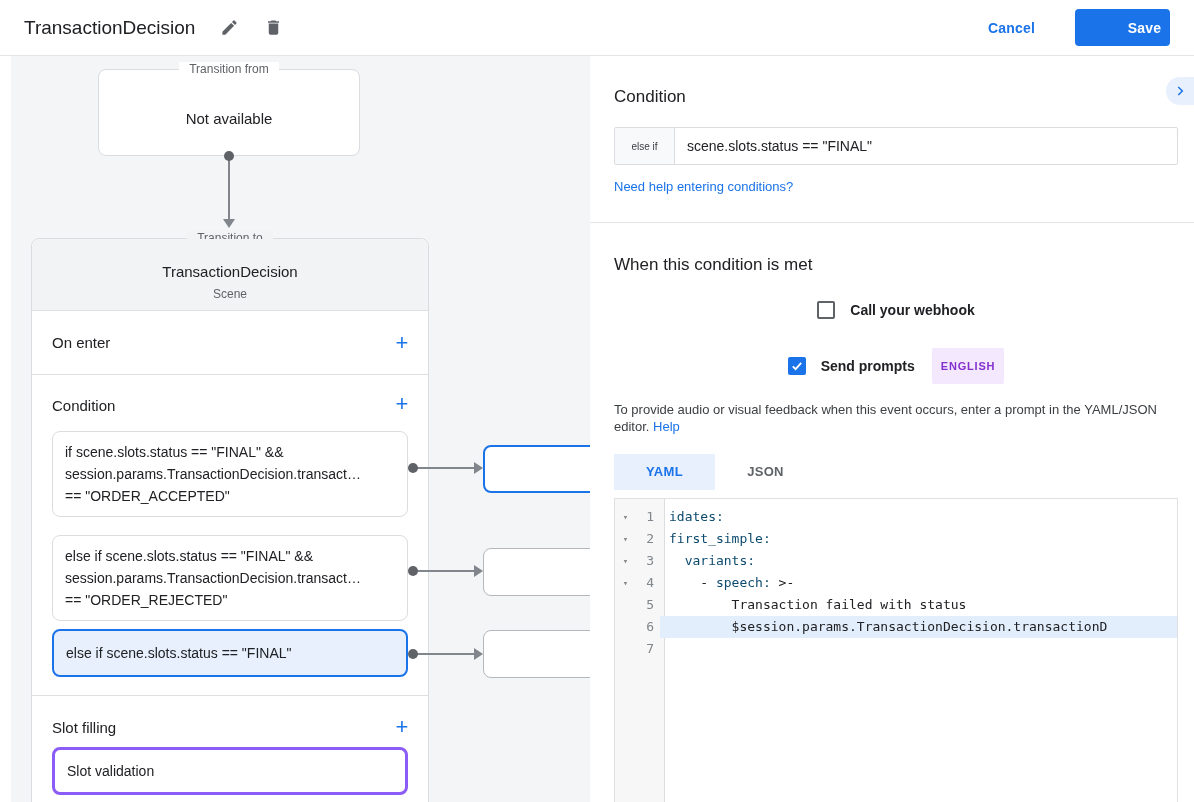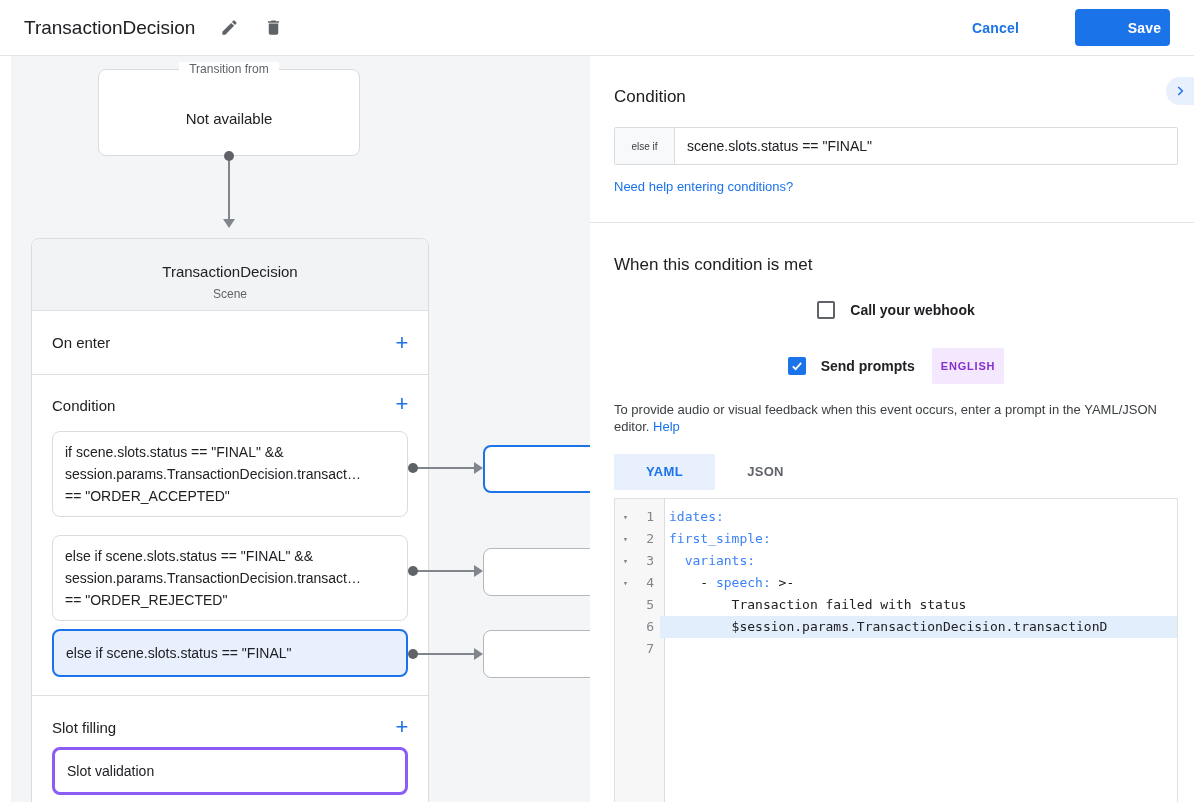--- a/index.html
+++ b/index.html
@@ -15,21 +15,21 @@
   
   .topbar {
     position: absolute; top: 0; left: 0; right: 0; height: 56px;
     background: #fff; border-bottom: 1px solid #e4e6e9;
     display: flex; align-items: center; padding: 0 24px; z-index: 20;
   }
   .topbar .title { font-size: 19px; color: #202124; }
   .icon-btn { margin-left: 24px; width: 20px; height: 20px; cursor: pointer; display: flex; align-items: center; justify-content: center; }
   .icon-btn svg { fill: #5f6368; width: 19px; height: 19px; }
   .topbar .spacer { flex: 1; }
-  .btn-cancel { color: #1a73e8; font-size: 14px; font-weight: bold; margin-right: 56px; cursor: pointer; letter-spacing: .2px; }
+  .btn-cancel { color: #1a73e8; font-size: 14px; font-weight: bold; margin-right: 40px; cursor: pointer; letter-spacing: .2px; }
   .btn-save {
     background: #1a73e8; color: #fff; font-size: 14px; font-weight: bold;
     width: 95px; height: 37px; border: none; border-radius: 4px; cursor: pointer; letter-spacing: .2px; padding-left: 44px;
   }
 
   
   .diagram {
     position: absolute; top: 56px; left: 0; width: 590px; height: 746px;
     background: #f4f5f7; overflow: hidden; z-index: 1; margin-left: 11px;
   }
@@ -154,21 +154,21 @@
     position: relative; margin-top: 8px; height: 345px; border: 1px solid #e0e0e0;
     background: #fff; font-family: "DejaVu Sans Mono", monospace; font-size: 13px; overflow: hidden;
   }
   .gutterbar { position: absolute; left: 0; top: 0; bottom: 0; width: 50px; background: #f7f7f7; border-right: 1px solid #dddddd; }
   .code-lines { position: relative; padding-top: 7px; }
   .cm-row { display: flex; height: 22px; line-height: 22px; }
   .cm-row .fold { width: 21px; text-align: center; color: #8a8a8a; font-size: 9px; flex: none; }
   .cm-row .lnum { width: 24px; padding-right: 6px; text-align: right; color: #80868b; flex: none; }
   .cm-row .ltext { flex: 1; padding-left: 9px; white-space: pre; color: #202124; overflow: hidden; }
   .cm-row.hl .ltext { background: #e3eefc; }
-  .tok-key { color: #3b82f6; }
+  .tok-key { color: #0c4a6e; }
 </style>
 </head>
 <body>
 
 <div class="topbar">
   <div class="title">TransactionDecision</div>
   <div class="icon-btn">
     <svg viewBox="0 0 24 24">
         <path d="M3 17.25V21h3.75L17.81 9.94l-3.75-3.75L3 17.25zM20.71 7.04a.996.996 0 0 0 0-1.41l-2.34-2.34a.996.996 0 0 0-1.41 0l-1.83 1.83 3.75 3.75 1.83-1.83z"></path>
       </svg>
@@ -188,20 +188,21 @@
   <div class="node-from">
     <div class="legend"><span>Transition from</span></div>
     <div class="value">Not available</div>
   </div>
 
   <div class="dot" style="left:213px; top:95px;"></div>
   <div class="vline" style="left:217px; top:100px; height:63px;"></div>
   <div class="head-down" style="left:212px; top:163px;"></div>
 
   <div class="node-to">
+    <div class="legend"><span>Transition to</span></div>
     <div class="node-to-header">
       <div class="scene-title">TransactionDecision</div>
       <div class="scene-sub">Scene</div>
     </div>
 
     <div class="row-onenter">
       <div class="row-label">On enter</div>
       <div class="plus">+</div>
     </div>
 

